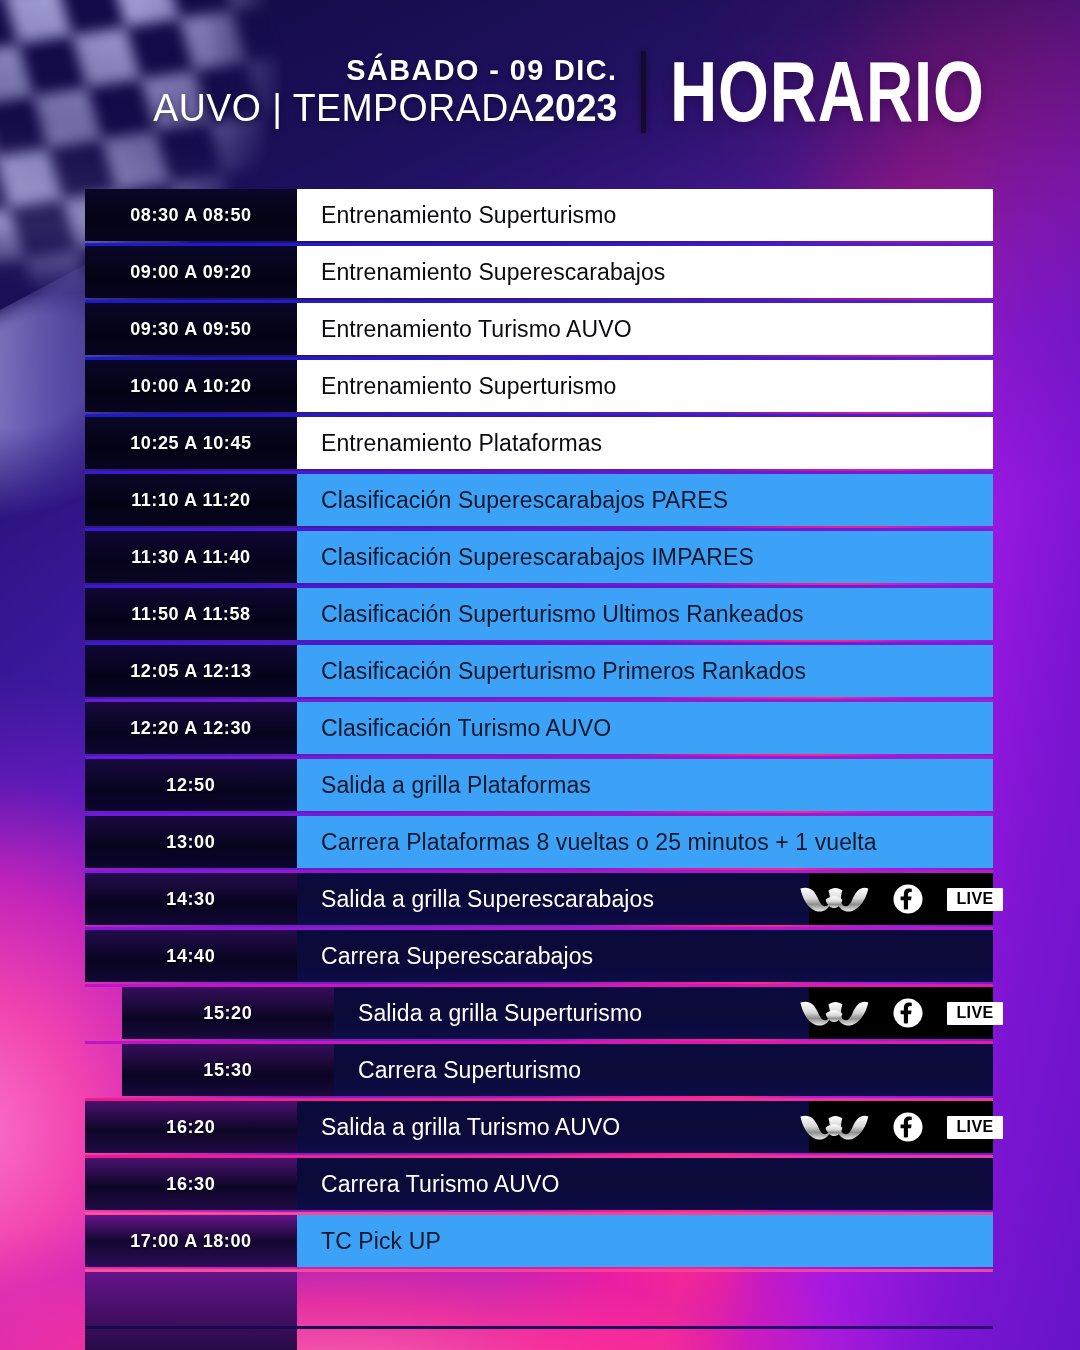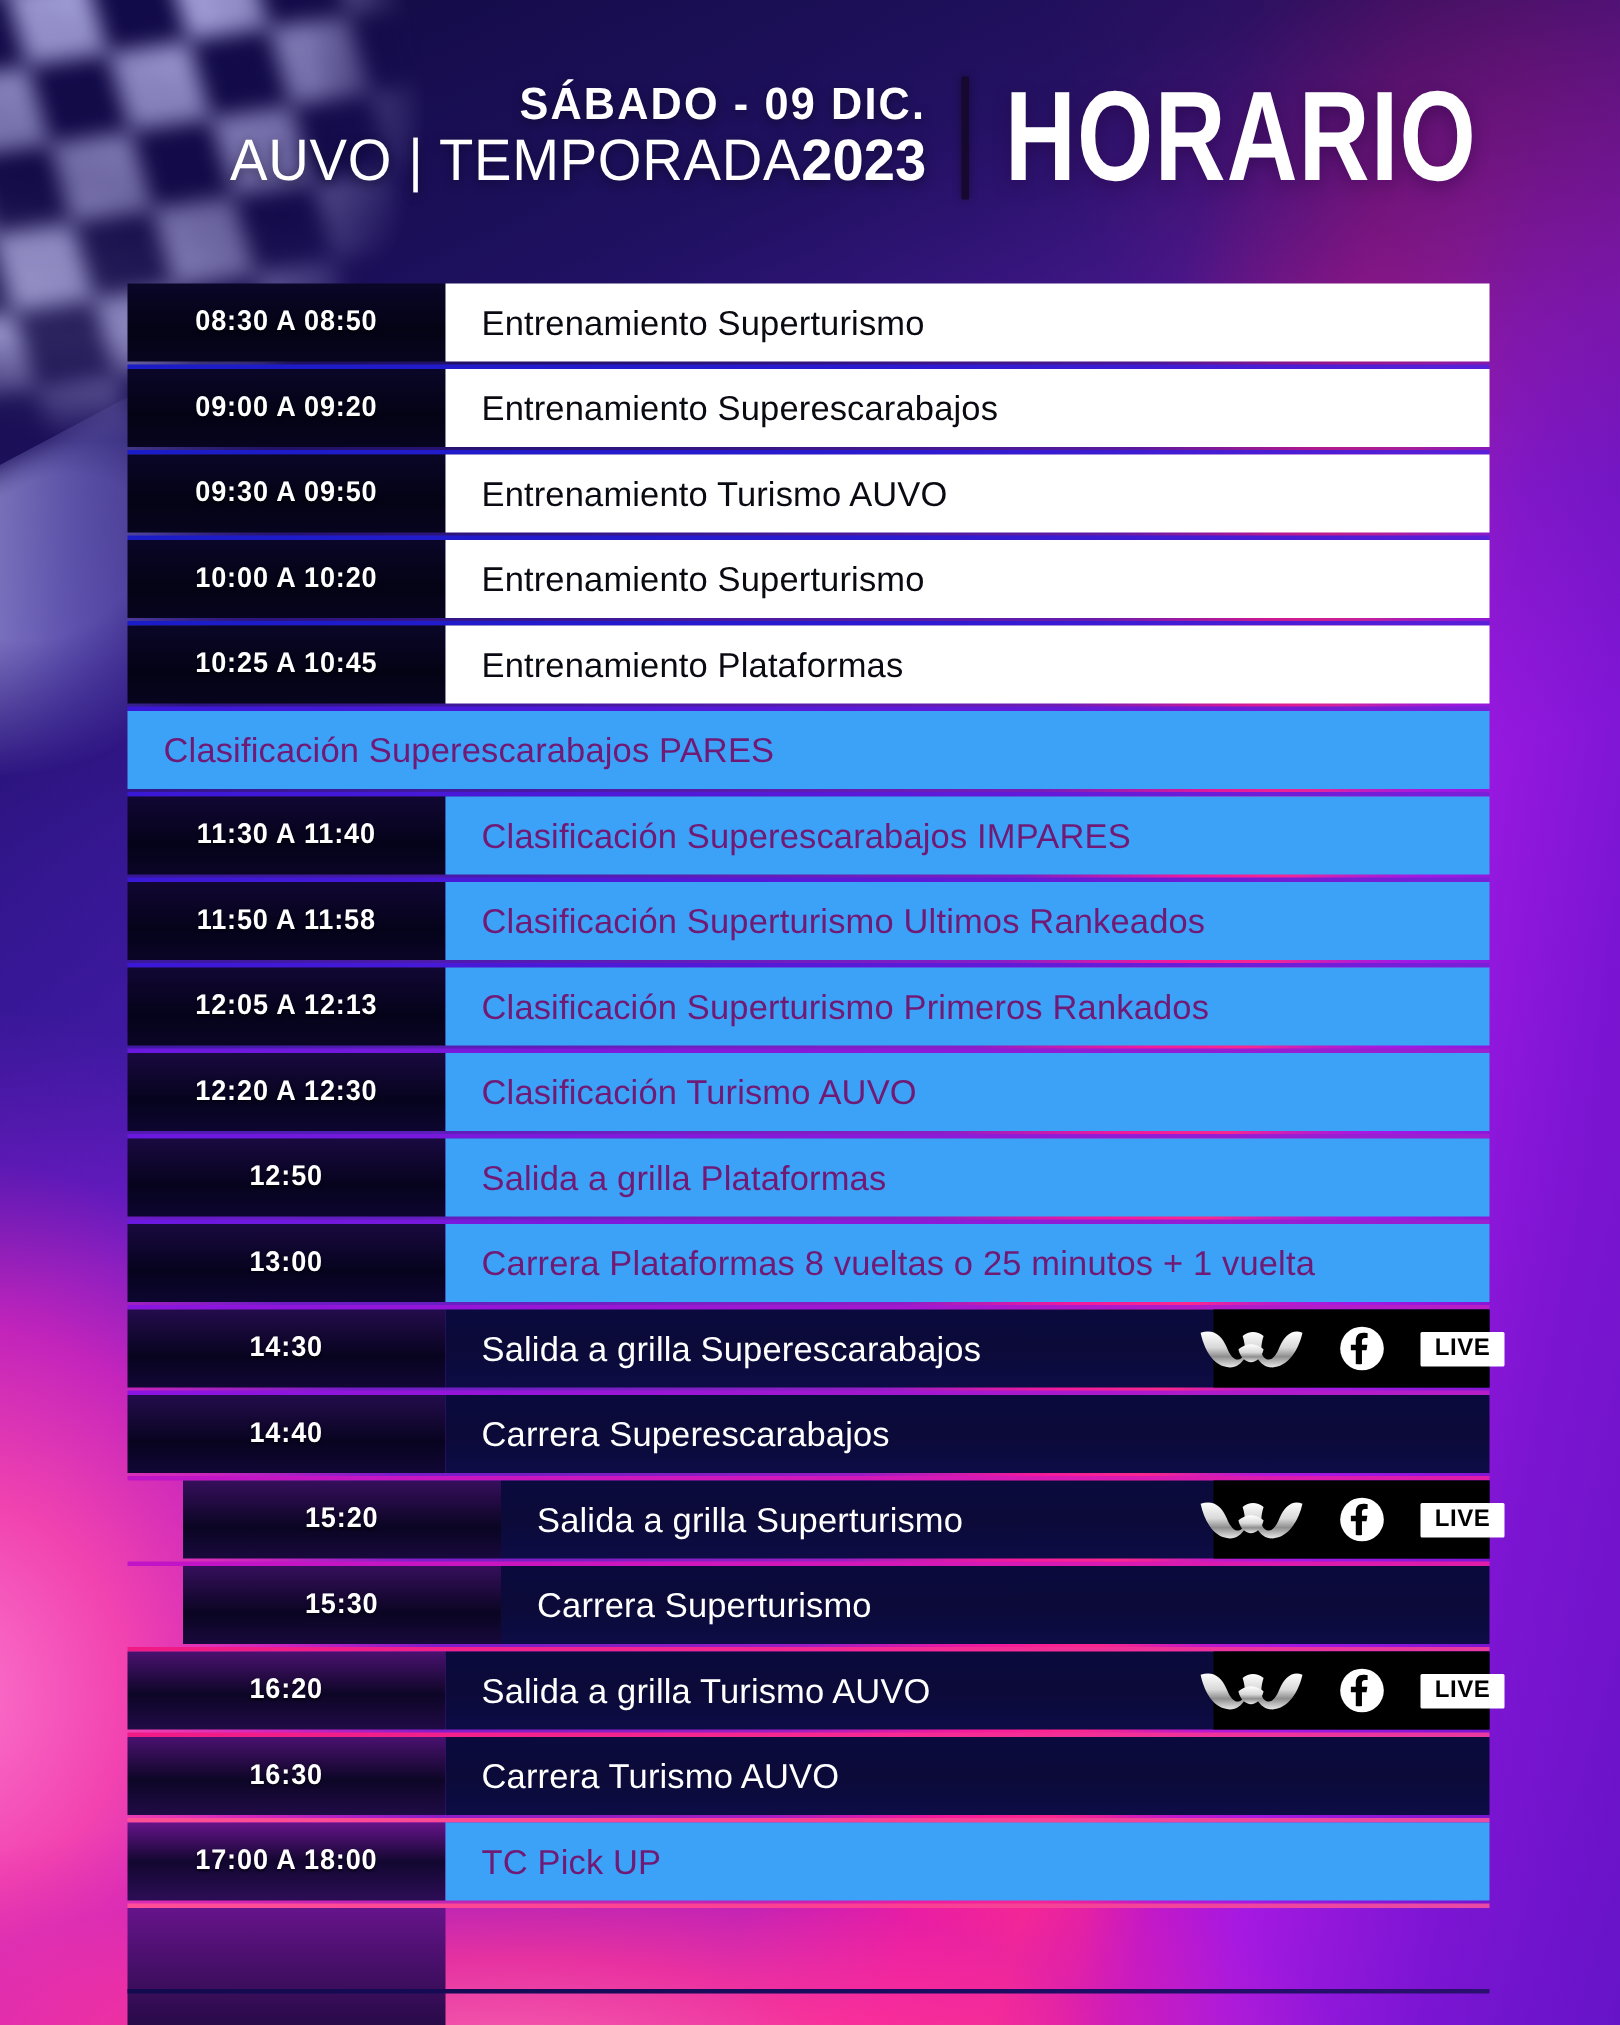--- a/index.html
+++ b/index.html
@@ -168,21 +168,21 @@
     flex:1;
     display:flex; align-items:center;
     padding-left:24px;
     font-size:23px;
     letter-spacing:.1px;
     position:relative;
   }
 
   
   .v-white .desc { background:#fff; color:#0a0a12; }
-  .v-blue  .desc { background:#3ba2f7; color:#701a75; font-weight:500; }
+  .v-blue  .desc { background:#3ba2f7; color:#0f172a; font-weight:500; }
   .v-blue  .desc .txt { font-weight:500; }
   .v-dark  .desc { background:linear-gradient(180deg,#0a0a3e 0%,#0b0a38 50%,#0d0c46 100%); color:#fff; }
 
   
   .t1 .time { background:linear-gradient(180deg,#0a0628 0%,#040314 60%,#07051f 100%); }
   .t2 .time { background:linear-gradient(180deg,#110733 0%,#05031a 60%,#0a0525 100%); }
   .t3 .time { background:linear-gradient(180deg,#190a40 0%,#06031d 60%,#0d0630 100%); }
   .t4 .time { background:linear-gradient(180deg,#230c4c 0%,#08041f 60%,#110735 100%); }
   .t5 .time { background:linear-gradient(180deg,#360f5c 0%,#0a0522 60%,#18093c 100%);margin-left:37px; }
   .t6 .time { background:linear-gradient(180deg,#4a1170 0%,#0d0626 55%,#200b46 100%); }
@@ -283,20 +283,23 @@
     <div class="row v-white t1">
       <div class="time">
         <span>10:25 A 10:45</span>
       </div>
       <div class="desc">
         <span class="txt">Entrenamiento Plataformas</span>
       </div>
       <div class="rowline ln-indigo"></div>
     </div>
     <div class="row v-blue t1">
+      <div class="time">
+        <span>11:10 A 11:20</span>
+      </div>
       <div class="desc">
         <span class="txt">Clasificación Superescarabajos PARES</span>
       </div>
       <div class="rowline ln-indigo"></div>
     </div>
     <div class="row v-blue t2">
       <div class="time">
         <span>11:30 A 11:40</span>
       </div>
       <div class="desc">

